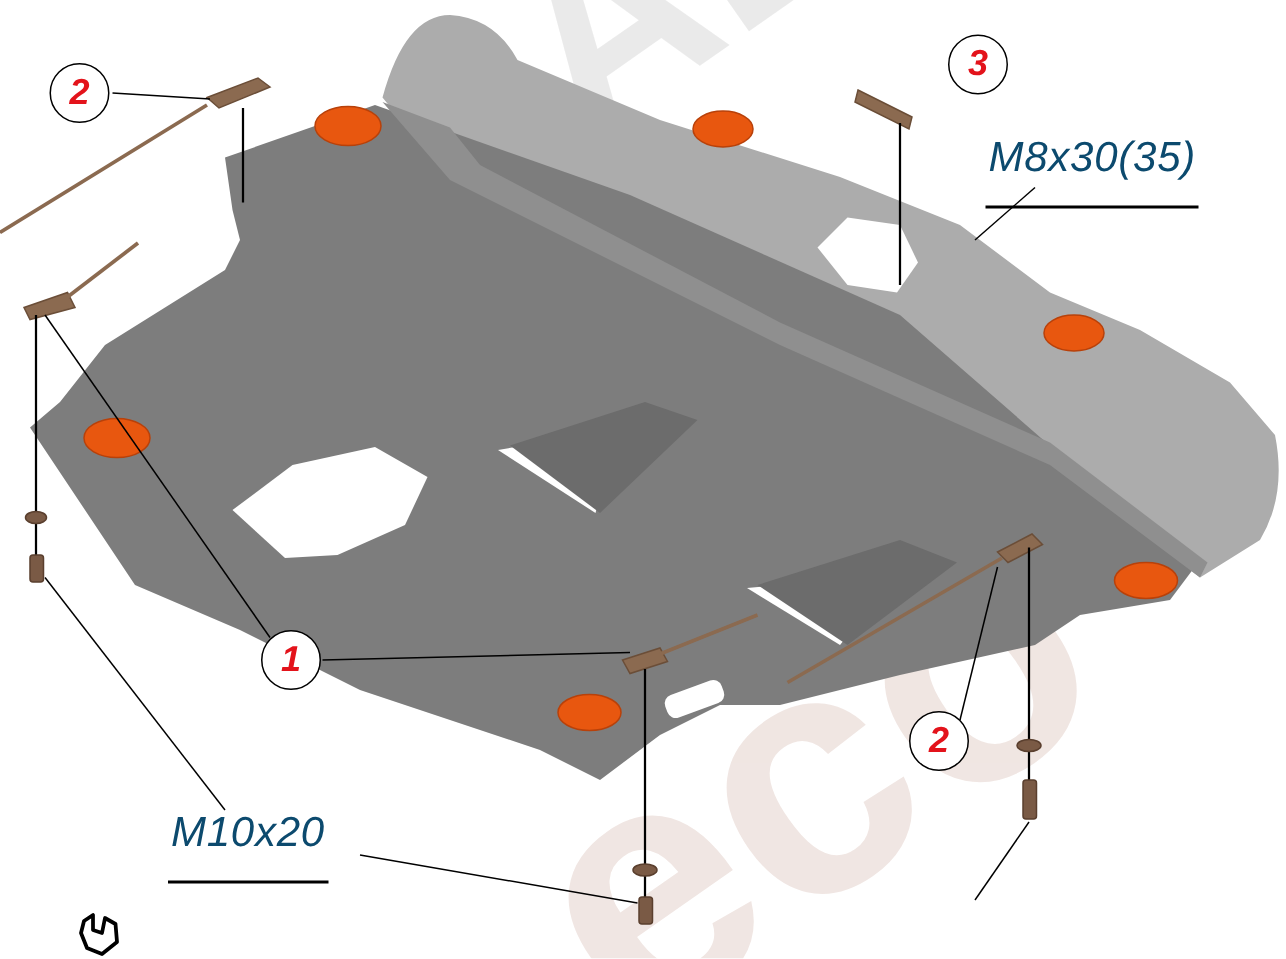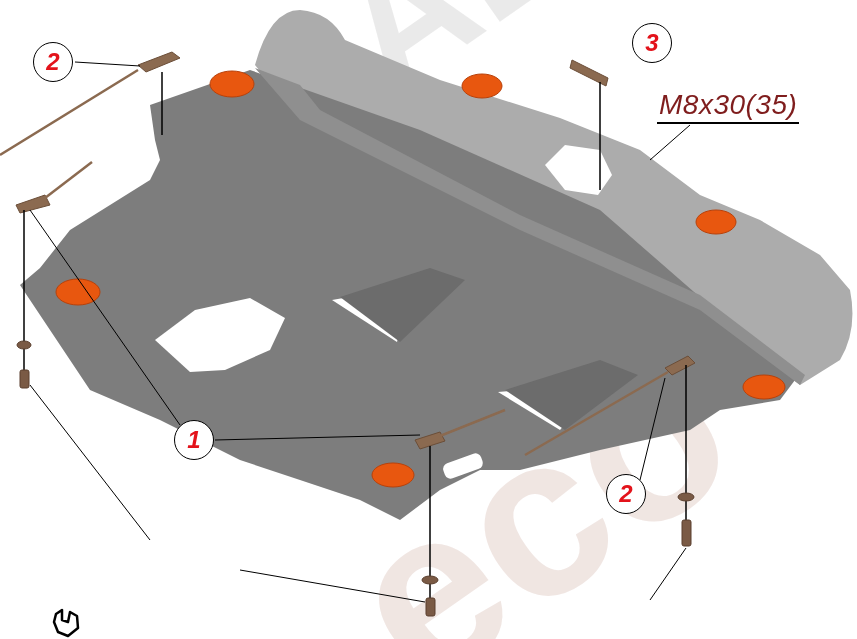--- a/index.html
+++ b/index.html
@@ -1,19 +1,19 @@
 <!DOCTYPE html>
 <html><head>
 <meta charset="utf-8">
 <style>
   html,body{margin:0;padding:0;background:#ffffff;}
   #stage{position:relative;width:857px;height:639px;overflow:hidden;background:#fff;font-family:"Liberation Sans",sans-serif;}
   svg{position:absolute;left:0;top:0;}
   .callout{position:absolute;width:40px;height:40px;border:1.5px solid #000;border-radius:50%;background:#fff;display:flex;align-items:center;justify-content:center;font-family:"Liberation Sans",sans-serif;font-weight:bold;font-style:italic;font-size:24px;color:#e3131b;box-sizing:border-box;}
-  .spec{position:absolute;font-family:"Liberation Sans",sans-serif;font-style:italic;font-size:28px;color:#7f1d1d;border-bottom:2px solid #000;line-height:30px;padding:0 2px 2px 2px;letter-spacing:0.5px;}
+  .spec{position:absolute;font-family:"Liberation Sans",sans-serif;font-style:italic;font-size:28px;color:#0c4a6e;border-bottom:2px solid #000;line-height:30px;padding:0 2px 17px 2px;letter-spacing:0.5px;}
   .wm{position:absolute;font-family:"Liberation Sans",sans-serif;font-weight:bold;pointer-events:none;}
 </style>
 </head>
 <body>
 
 <div id="stage">
 
   <div class="wm" style="left:300px;top:-30px;font-size:170px;color:#e6e6e6;transform:rotate(-35deg);transform-origin:left top;opacity:0.8;">ALF</div>
   <div class="wm" style="left:300px;top:520px;font-size:230px;color:#eee2de;transform:rotate(-35deg);transform-origin:left top;opacity:0.85;">eco</div>
 
@@ -84,17 +84,18 @@
       <line x1="650" y1="600" x2="686" y2="548"></line>
     </g>
   </svg>
 
   <div class="callout" style="left:33px;top:42px;">2</div>
   <div class="callout" style="left:632px;top:23px;">3</div>
   <div class="callout" style="left:174px;top:420px;">1</div>
   <div class="callout" style="left:606px;top:474px;">2</div>
 
   <div class="spec" style="left:657px;top:90px;">M8x30(35)</div>
+  <div class="spec" style="left:112px;top:540px;">M10x20</div>
 
   <svg width="40" height="40" viewBox="0 0 40 40" style="left:46px;top:604px;">
     <path d="M10,10 L16,6 L16,16 L22,18 L24,8 L31,12 L32,24 L22,32 L12,28 L8,18 Z" fill="none" stroke="#000" stroke-width="2.5" stroke-linejoin="round"></path>
   </svg>
 </div>
 
 </body></html>

